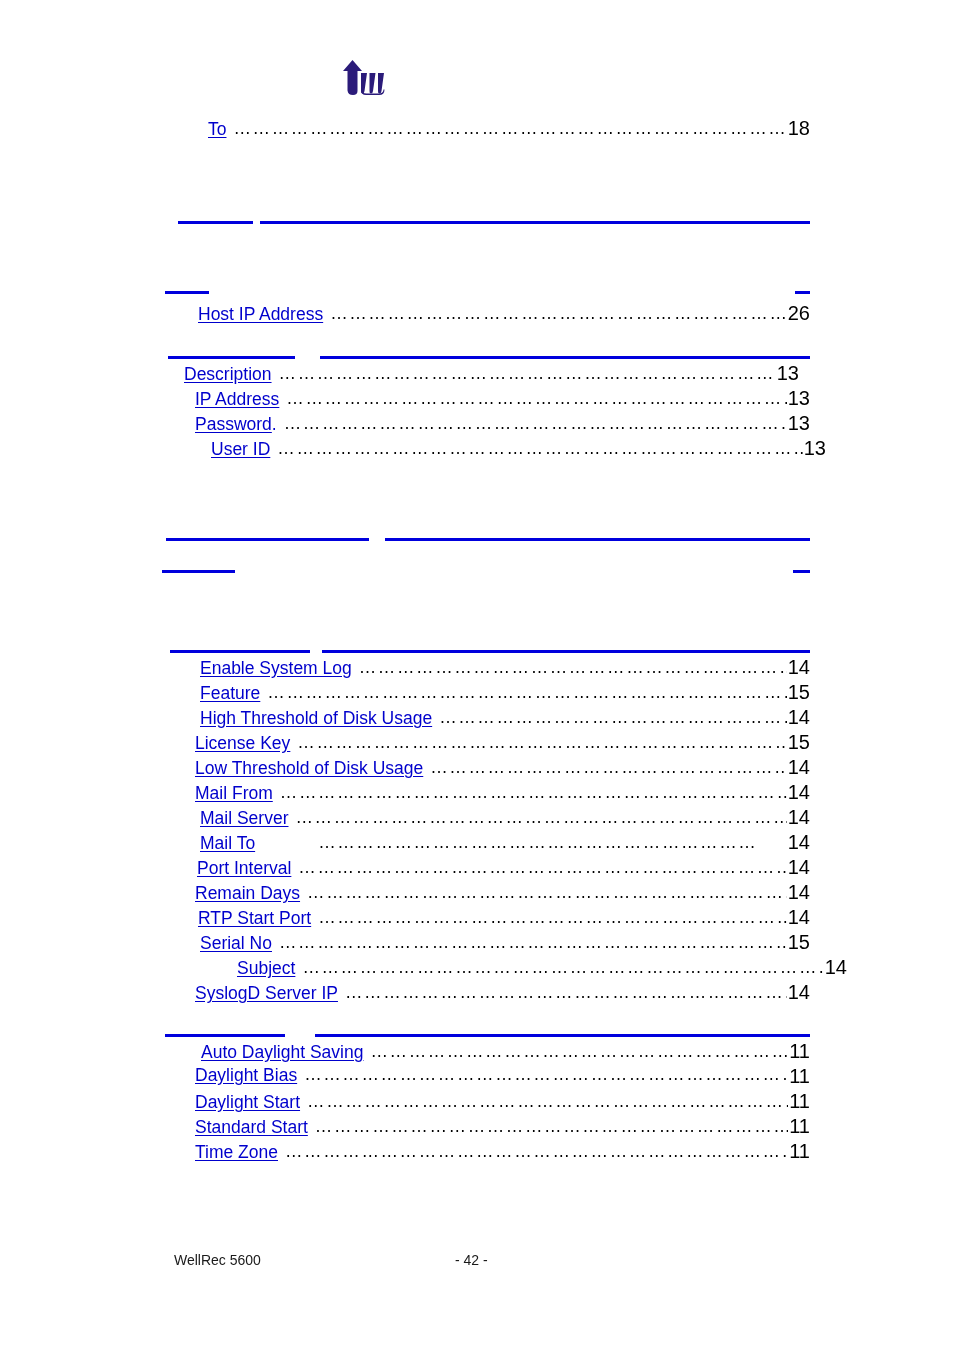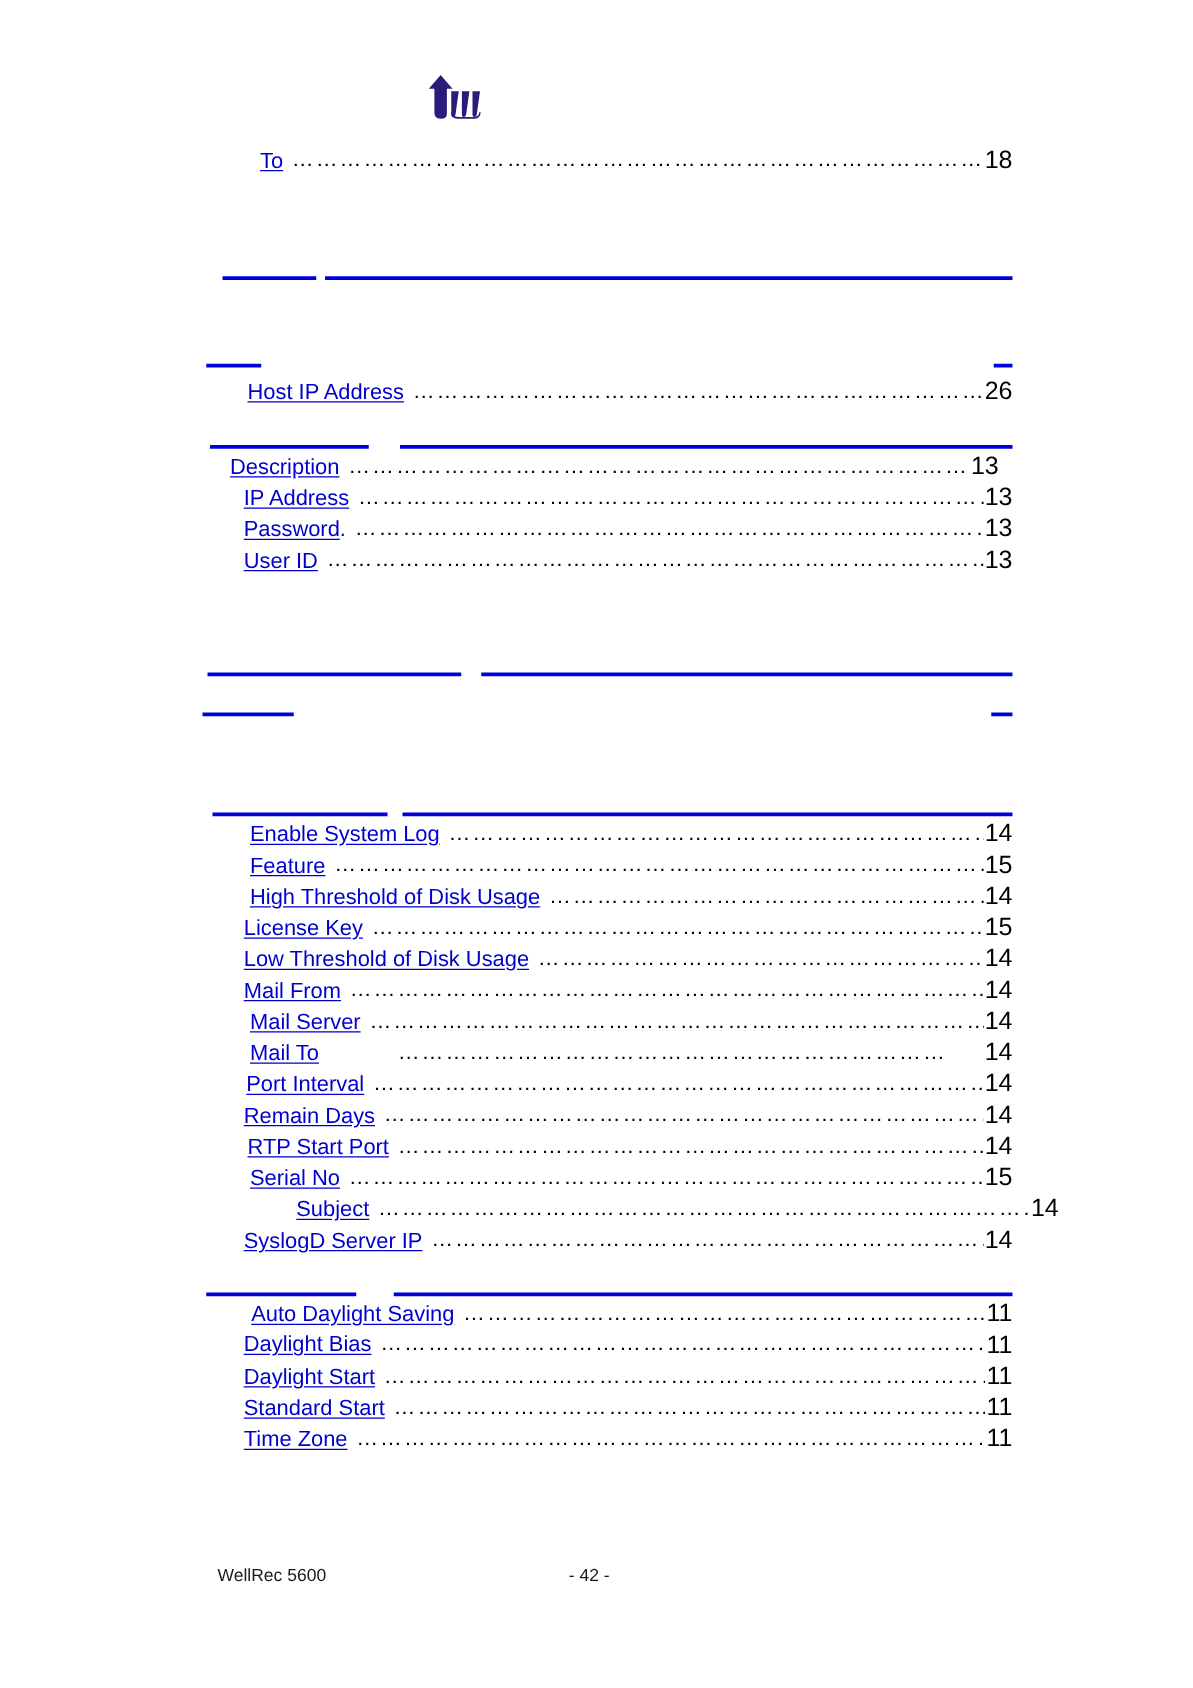--- a/index.html
+++ b/index.html
@@ -158,21 +158,21 @@
         <span class="idx-dots">………………………………………………………………………………………………………………………………………………</span>
         <span class="idx-page">13</span>
       </div>
       <div class="idx-line" style="left: 195px; top: 413px; width: 615px;">
         <span class="idx-label">Password</span>
         <span class="idx-tailpunct">.</span>
         <span class="idx-gap"></span>
         <span class="idx-dots">………………………………………………………………………………………………………………………………………………</span>
         <span class="idx-page">13</span>
       </div>
-      <div class="idx-line" style="left: 195px; top: 438px; width: 615px;">
+      <div class="idx-line" style="left: 211px; top: 438px; width: 615px;">
         <span class="idx-label">User ID</span>
         <span class="idx-gap"></span>
         <span class="idx-dots">………………………………………………………………………………………………………………………………………………</span>
         <span class="idx-page">13</span>
       </div>
       <div class="idx-line" style="left: 200px; top: 657px; width: 610px;">
         <span class="idx-label">Enable System Log</span>
         <span class="idx-gap"></span>
         <span class="idx-dots">………………………………………………………………………………………………………………………………………………</span>
         <span class="idx-page">14</span>

